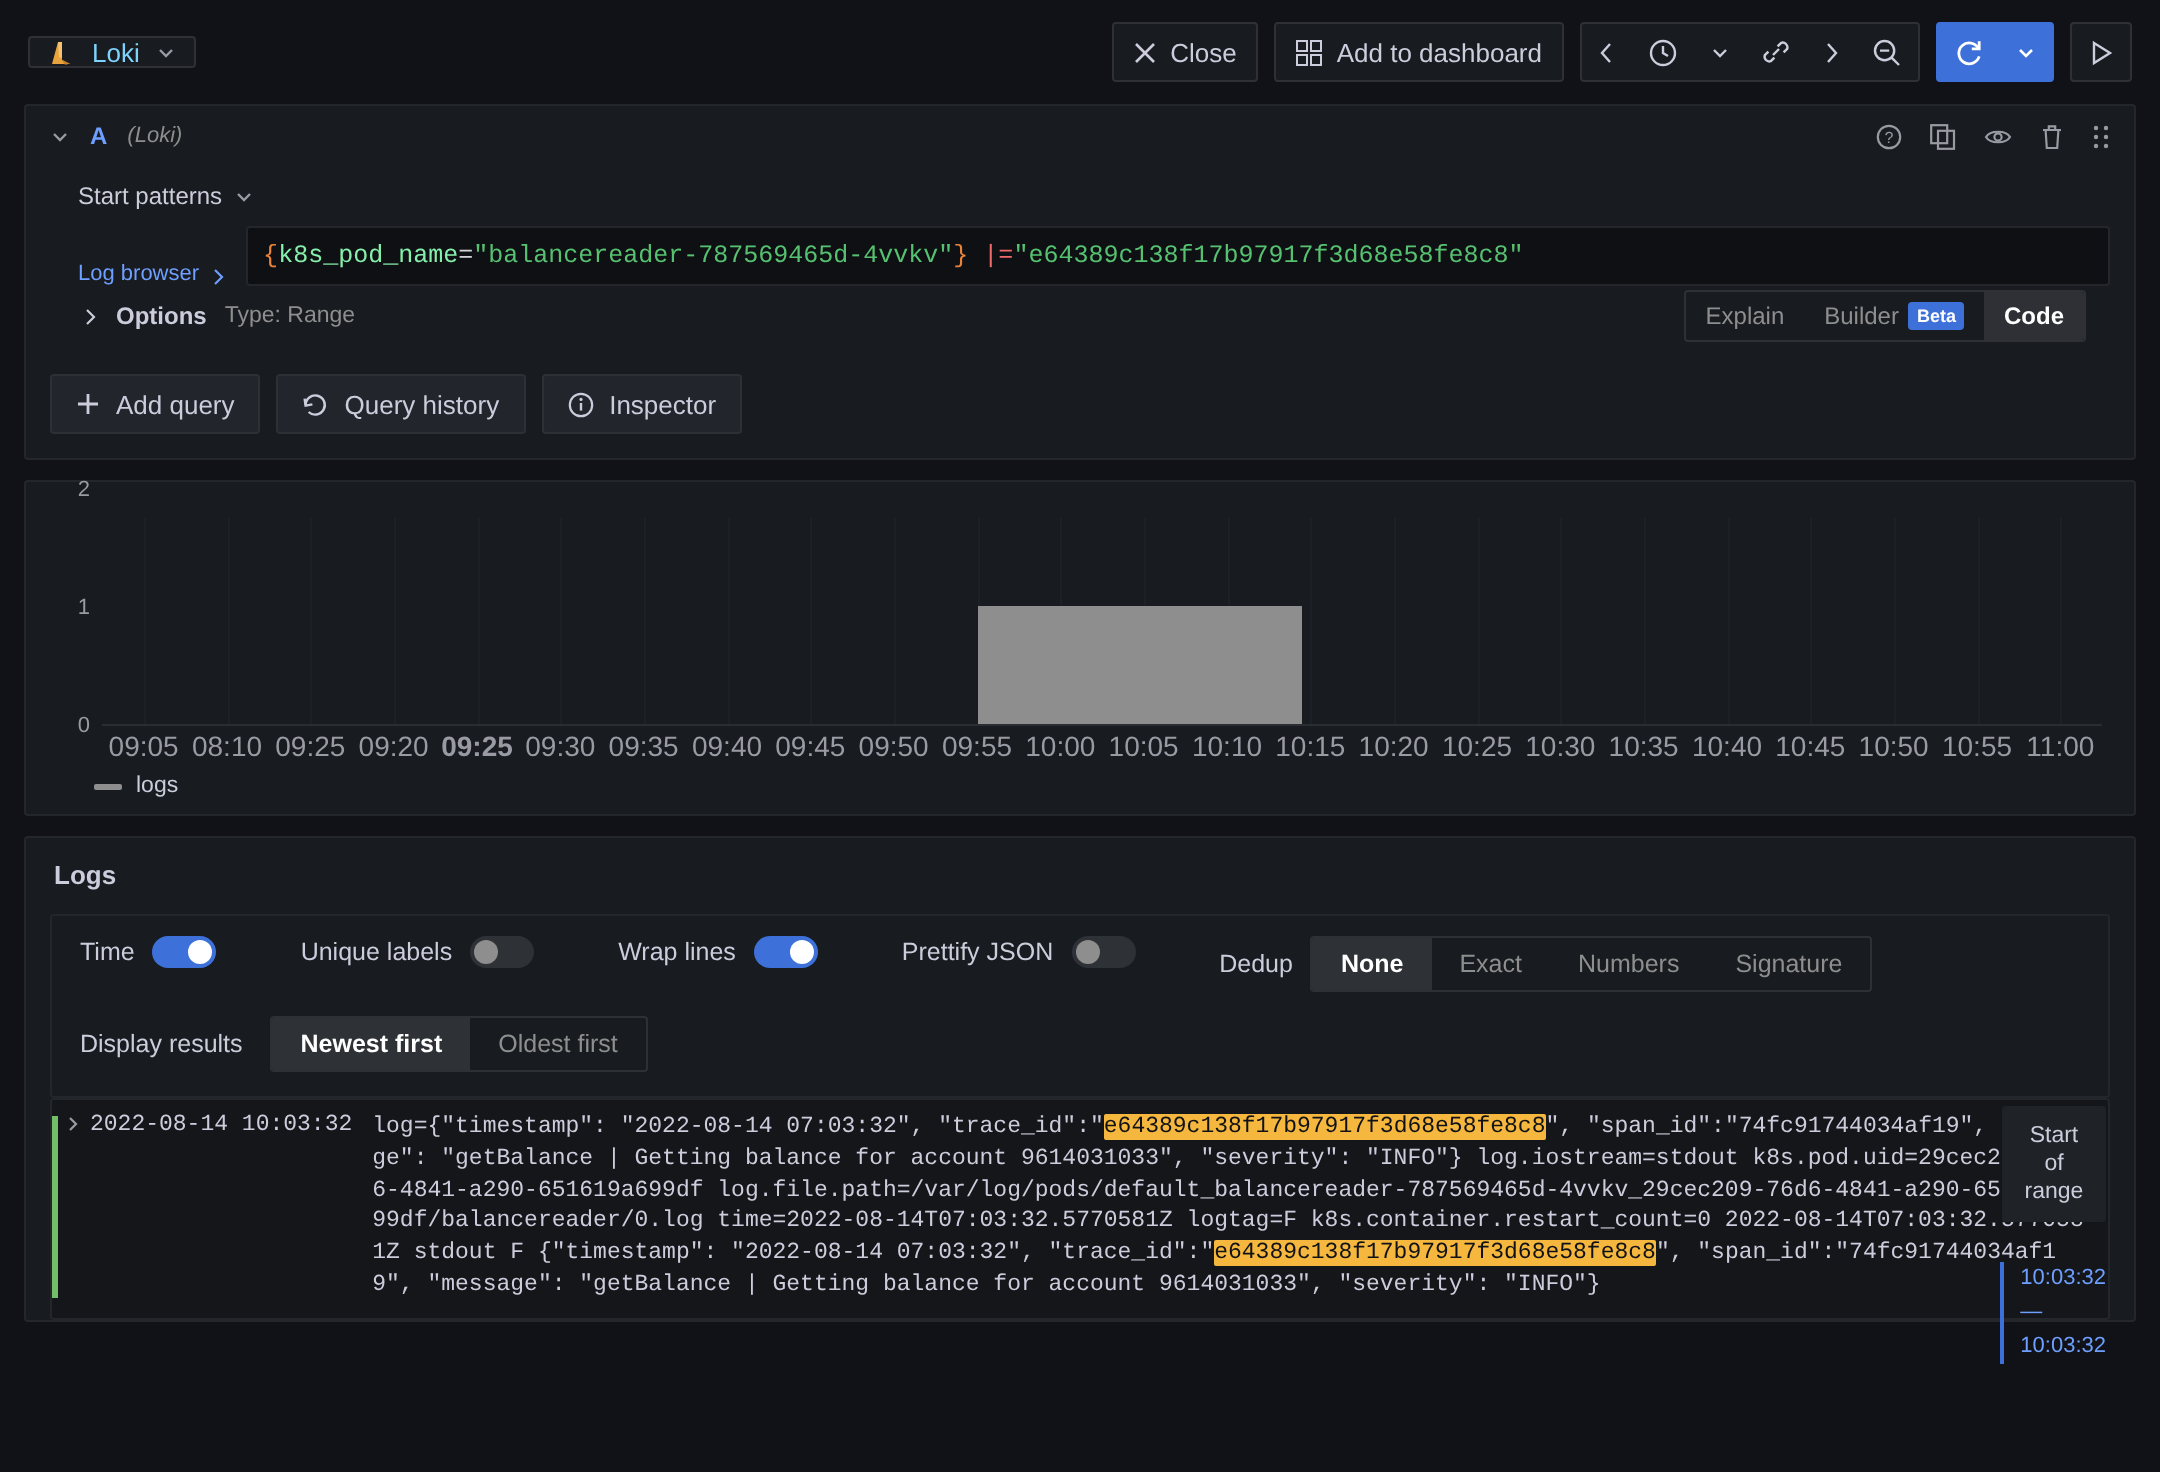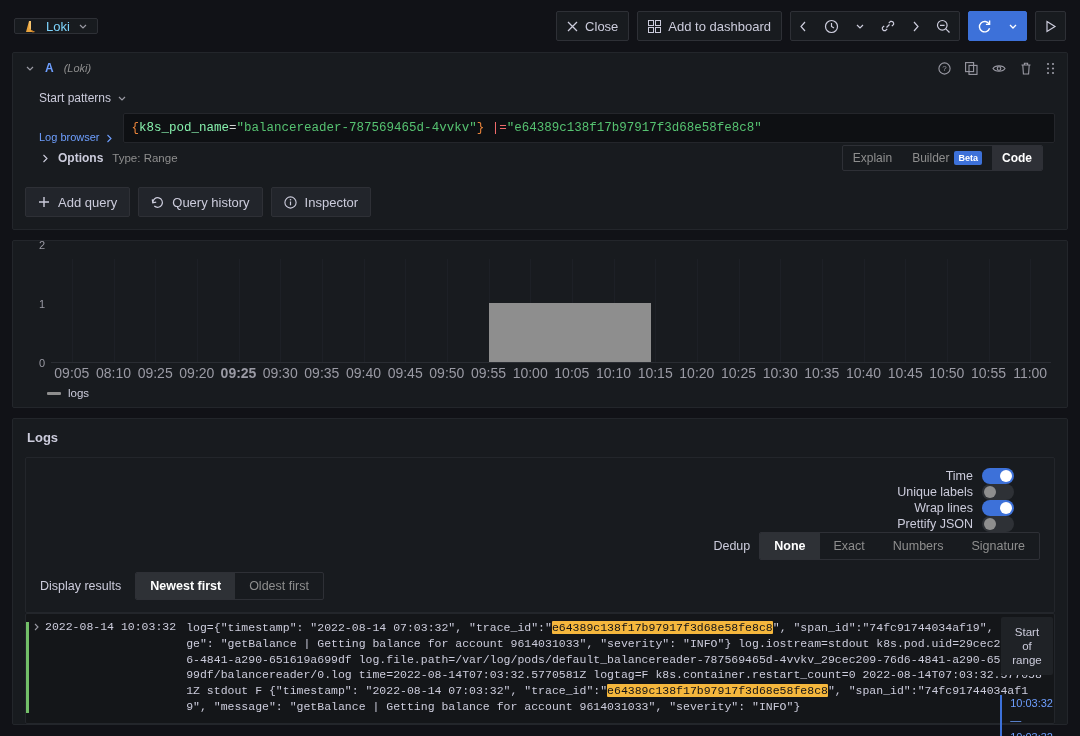--- a/index.html
+++ b/index.html
@@ -117,21 +117,21 @@
   .xtick { position: absolute; font-size: 14px; color: #9a9aa4; transform: translateX(-50%); white-space: nowrap; }
   .legend { position: absolute; left: 34px; top: 140px; display: flex; align-items: center; gap: 7px; font-size: 11.5px; color: #ccccdc; }
   .legend-swatch { width: 14px; height: 3px; background: #8e8e8e; border-radius: 1px; }
 
   
   .logs-panel { margin-bottom: 0; }
   .logs-controls {
     margin: 8px 12px 0 12px; border: 1px solid #23262b; border-radius: 2px;
     padding: 10px 14px 12px 14px;
   }
-  .ctl-row { display: flex; align-items: flex-end; gap: 0; font-size: 12.5px; flex-direction: column; }
+  .ctl-row { display: flex; align-items: flex-start; gap: 16px; font-size: 12.5px; }
   .ctl-item { display: flex; align-items: center; gap: 9px; margin-right: 26px; }
   .ctl-item .lbl { color: #ccccdc; font-weight: 500; }
   .switch { width: 32px; height: 16px; border-radius: 8px; background: #2e3136; position: relative; }
   .switch.on { background: #3d71d9; }
   .knob { position: absolute; top: 2px; left: 2px; width: 12px; height: 12px; border-radius: 50%; background: #8e8e8e; }
   .switch.on .knob { left: 18px; background: #ffffff; }
   .radio-group { display: flex; border: 1px solid #2e3036; border-radius: 2px; overflow: hidden; }
   .radio-group > div { padding: 0 14px; height: 26px; display: flex; align-items: center; font-size: 12.5px; color: #8e8e8e; }
   .radio-group > div.sel { background: #2e3136; color: #ffffff; font-weight: 600; }
   .ctl-row2 { display: flex; align-items: center; gap: 14px; margin-top: 12px; font-size: 12.5px; }

